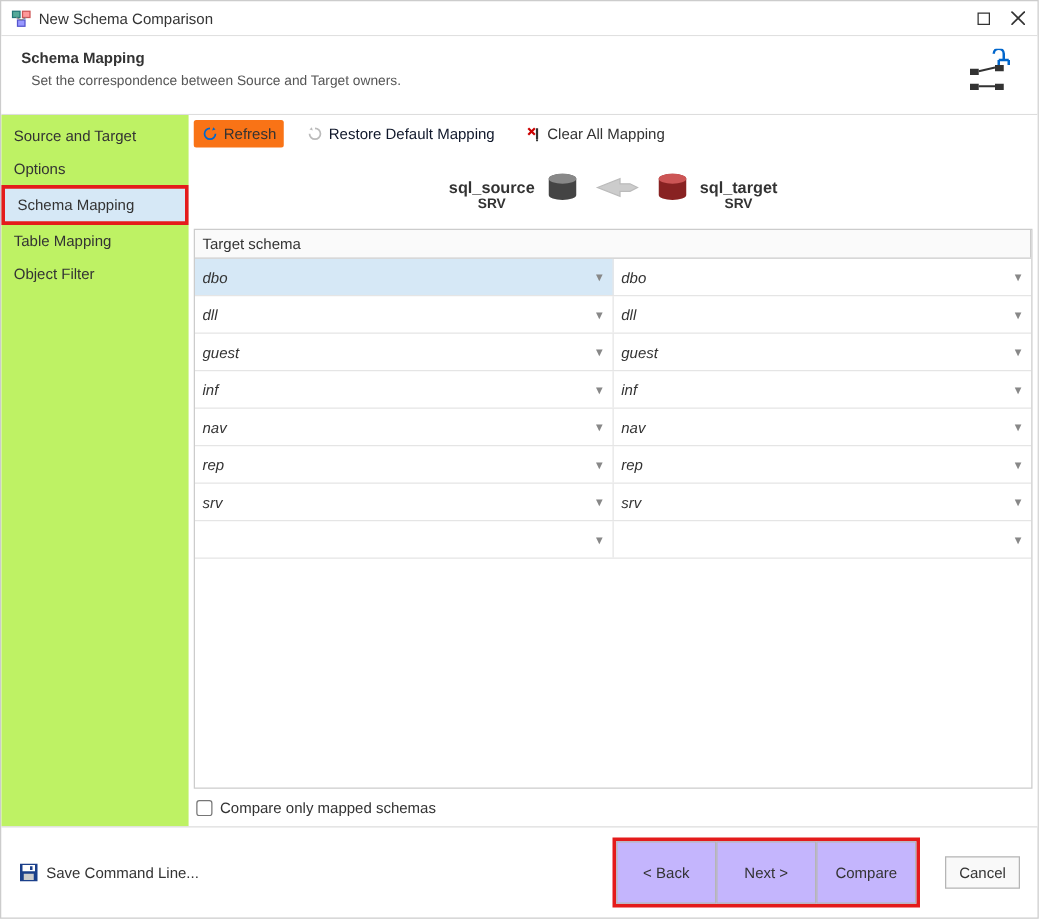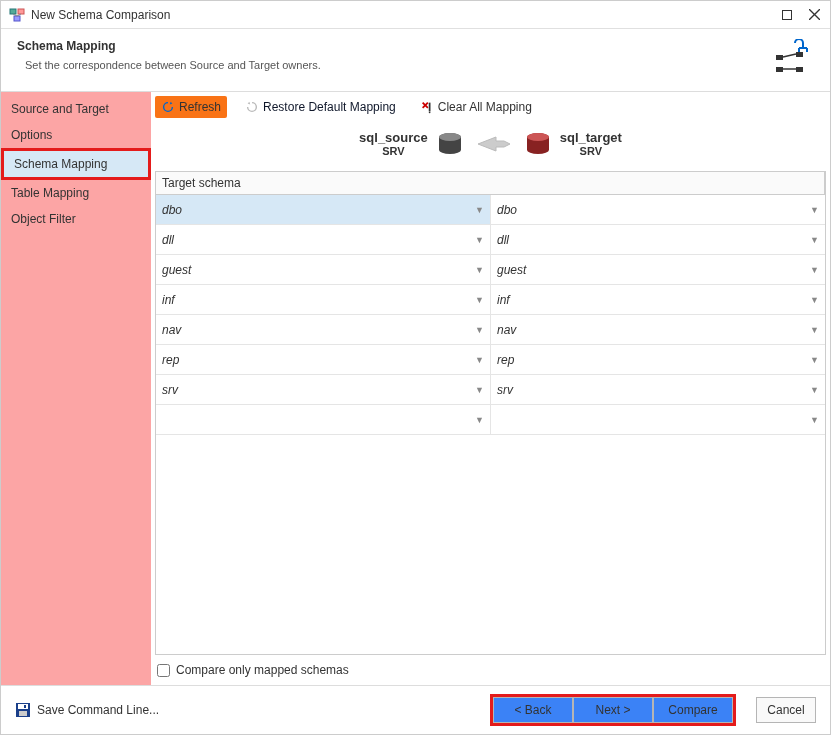--- a/index.html
+++ b/index.html
@@ -9,53 +9,53 @@
 .titlebar-title { flex: 1; font-size: 12px; }
 .titlebar-controls { display: flex; gap: 14px; align-items: center; }
 .win-btn { width: 16px; height: 16px; display: flex; align-items: center; justify-content: center; cursor: pointer; }
 .win-btn.max { border: 1px solid #333; width: 10px; height: 10px; }
 .win-btn.close svg { width: 11px; height: 11px; }
 .header { padding: 10px 16px 10px 16px; background: #fff; min-height: 62px; position: relative; }
 .header h1 { font-size: 12px; font-weight: bold; margin-bottom: 6px; }
 .header p { font-size: 11px; color: #555; padding-left: 8px; }
 .header-icon { position: absolute; right: 16px; top: 10px; }
 .content { flex: 1; display: flex; border-top: 1px solid #ddd; background: #f5f5f5; min-height: 0; }
-.sidebar { width: 150px; background: #fca5a5; padding-top: 4px; }
+.sidebar { width: 150px; background: #bef264; padding-top: 4px; }
 .sidebar-item { padding: 6px 10px; cursor: pointer; color: #333; font-size: 12px; }
 .sidebar-item.selected { background: #d6e8f6; border: 3px solid #e41b1b; }
 .main { flex: 1; background: #fff; display: flex; flex-direction: column; min-height: 0; }
 .toolbar { display: flex; align-items: center; gap: 12px; padding: 4px 4px; height: 30px; }
 .tbtn { display: flex; align-items: center; gap: 4px; padding: 4px 6px; cursor: pointer; font-size: 12px; border-radius: 2px; }
 .tbtn.hover { background: #f97316; }
 .tbtn.disabled { color: #0f172a; cursor: default; }
 .tbtn svg { width: 14px; height: 14px; }
 .connection { display: flex; justify-content: center; align-items: center; gap: 12px; padding: 8px 0 14px 0; }
 .conn-side { display: flex; align-items: center; gap: 8px; }
-.conn-text { text-align: right; }
+.conn-text { text-align: right; margin-top: 12px; }
 .conn-text.right-align { text-align: left; }
 .conn-name { font-size: 13px; font-weight: bold; display: block; }
 .conn-sub { font-size: 11px; font-weight: bold; display: block; text-align: center; }
 .db-icon { width: 28px; height: 24px; }
 .arrow { width: 36px; height: 20px; color: #bbb; }
 .table-container { flex: 1; border: 1px solid #ccc; margin: 0 4px; display: flex; flex-direction: column; overflow: hidden; }
 .table-head { display: flex; border-bottom: 1px solid #ccc; background: #fafafa; }
 .table-head > div { flex: 1; padding: 4px 6px; font-size: 12px; }
 .table-head > div:first-child { border-right: 1px solid #ccc; }
 .table-body { flex: 1; overflow: auto; }
 .table-row { display: flex; border-bottom: 1px solid #e5e5e5; }
 .table-row.selected .cell:first-child { background: #d6e8f6; }
 .cell { flex: 1; padding: 2px 6px; display: flex; align-items: center; justify-content: space-between; height: 29px; font-size: 12px; border-right: 1px solid #e5e5e5; font-style: italic; }
 .cell:last-child { border-right: none; }
 .cell .dd { color: #888; font-size: 9px; }
 .checkbox-row { padding: 8px 6px; display: flex; align-items: center; gap: 6px; }
 .checkbox-row input { width: 13px; height: 13px; }
 .footer { display: flex; align-items: center; padding: 8px 14px; border-top: 1px solid #ddd; gap: 8px; }
 .footer-left { flex: 1; display: flex; align-items: center; gap: 6px; }
 .btn-group { display: flex; border: 3px solid #e41b1b; }
-.btn { border: 1px solid #b5b5b5; background: #3b82f6; padding: 5px 0; width: 80px; text-align: center; cursor: pointer; font-size: 12px; }
+.btn { border: 1px solid #b5b5b5; background: #c4b5fd; padding: 17px 0; width: 80px; text-align: center; cursor: pointer; font-size: 12px; }
 .btn-group .btn { border-radius: 0; }
 .btn-cancel { border: 1px solid #b5b5b5; background: #f9f9f9; padding: 5px 0; width: 60px; text-align: center; cursor: pointer; font-size: 12px; margin-left: 12px; }
 .save-icon { width: 16px; height: 16px; }
 .link-text { cursor: pointer; }
 </style>
 </head>
 <body>
 
 <div class="titlebar">
   <span class="titlebar-icon">

